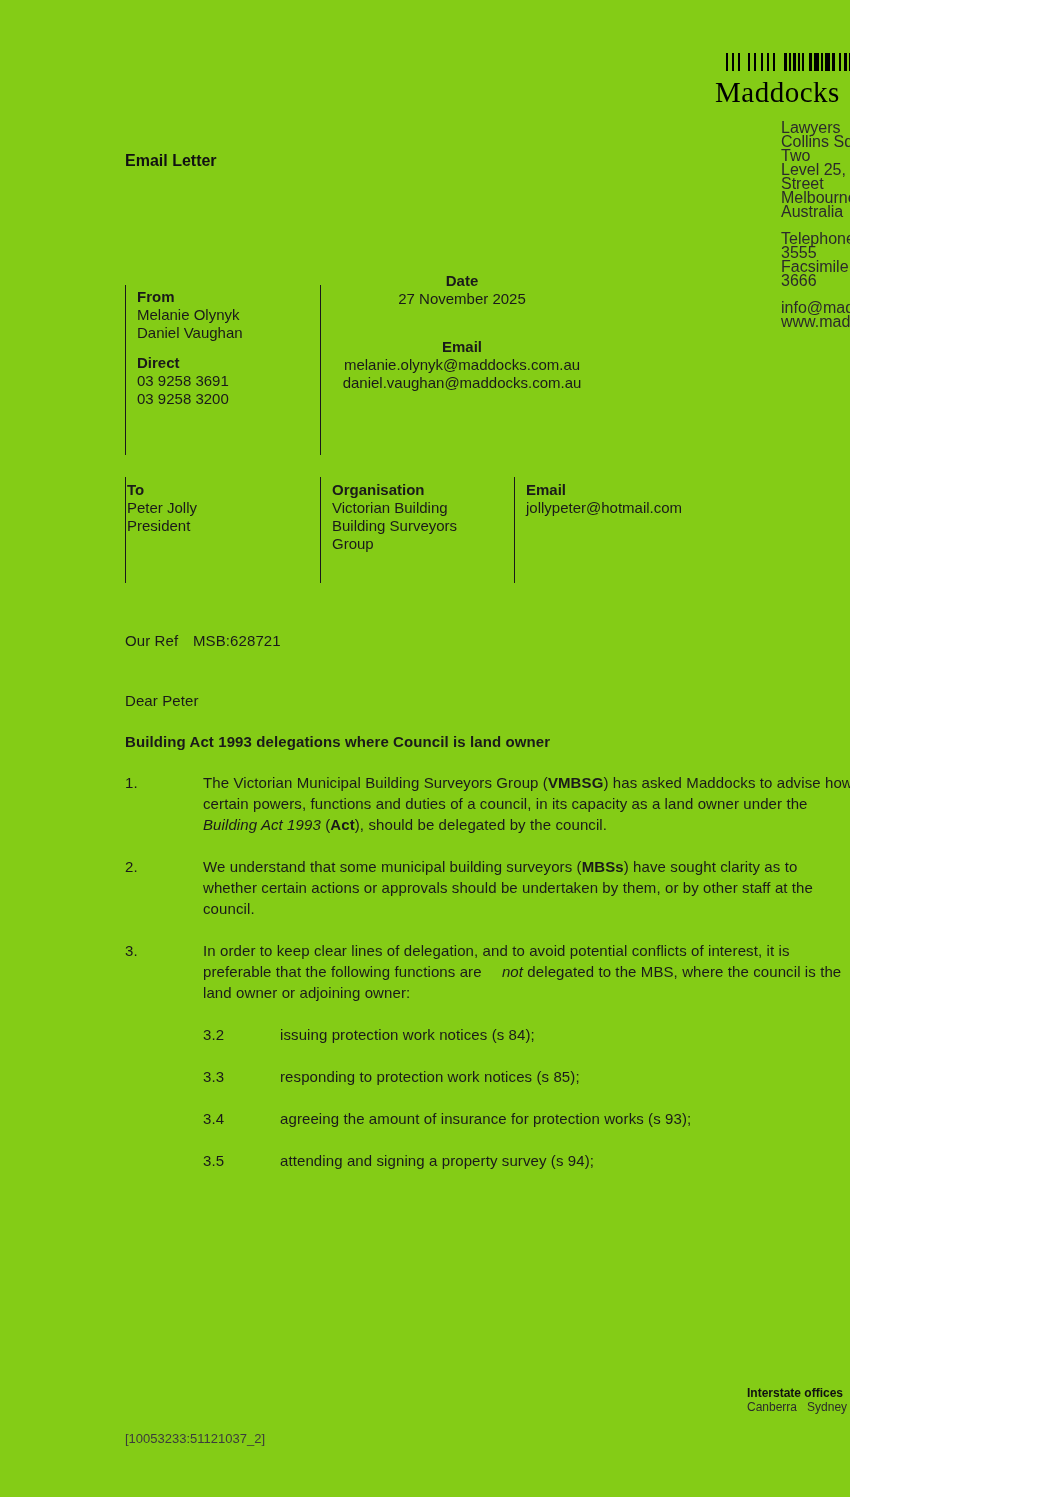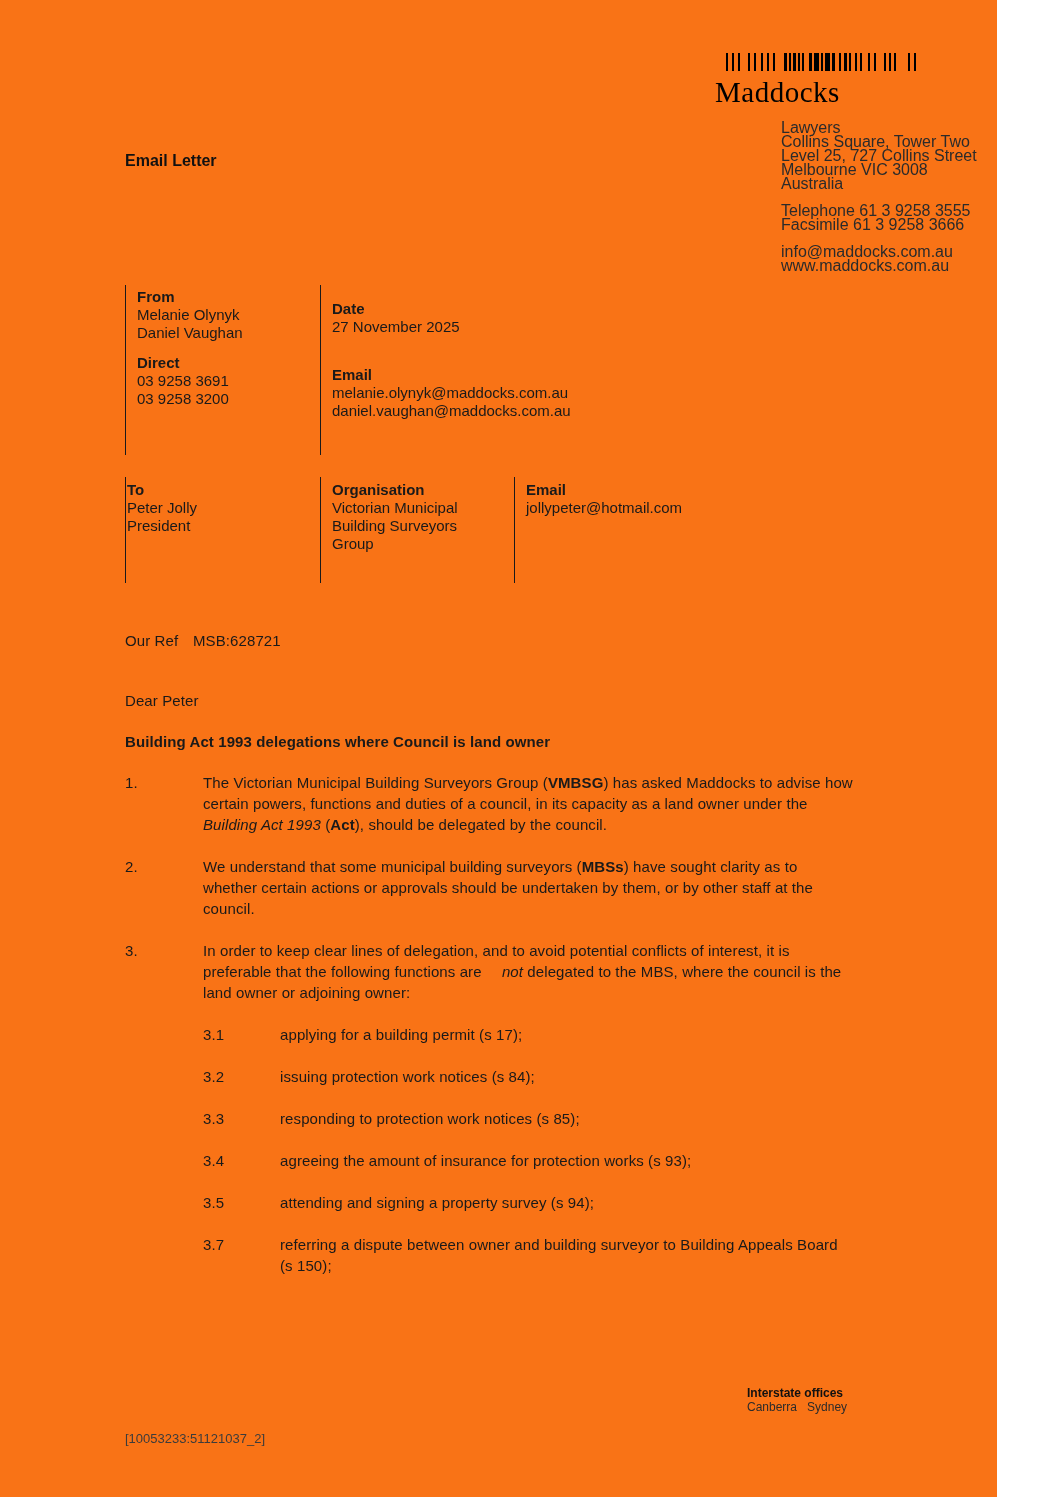--- a/index.html
+++ b/index.html
@@ -1,18 +1,18 @@
 <!DOCTYPE html>
 <html><head>
 <meta charset="utf-8">
 <style>
   html,body{margin:0;padding:0;background:#fff;}
   .page{
-    position:relative;width:973px;height:1497px;background:#f97316;
-    font-family:"Liberation Sans",sans-serif;color:#1a1a1a;overflow:hidden;padding-left:24px;
+    position:relative;width:850px;height:1497px;background:#84cc16;
+    font-family:"Liberation Sans",sans-serif;color:#1a1a1a;overflow:hidden;
   }
   .abs{position:absolute;}
   
   .logo{
     font-family:"Liberation Serif",serif;font-size:29px;line-height:1;
     color:#000;letter-spacing:0.5px;
   }
   .lh-block{font-size:16px;line-height:14px;color:#2b2b2b;}
   .lh-gap{height:13px;}
   
@@ -106,21 +106,21 @@
       <div>Melanie Olynyk</div>
       <div>Daniel Vaughan</div>
     </div>
     <div>
       <div class="flabel">Direct</div>
       <div>03 9258 3691</div>
       <div>03 9258 3200</div>
     </div>
   </div>
 
-  <div class="fcol" style="left:332px;top:300px;width:260px;">
+  <div class="fcol" style="left:332px;top:272px;width:260px;text-align:center;">
     <div class="fgroup1">
       <div class="flabel">Date</div>
       <div>27 November 2025</div>
     </div>
     <div>
       <div class="flabel">Email</div>
       <div>melanie.olynyk@maddocks.com.au</div>
       <div>daniel.vaughan@maddocks.com.au</div>
     </div>
   </div>
@@ -129,21 +129,21 @@
   <div class="vline" style="left:320px;top:477px;height:106px;"></div>
   <div class="vline" style="left:514px;top:477px;height:106px;"></div>
 
   <div class="fcol" style="left:127px;top:481px;width:178px;">
     <div class="flabel">To</div>
     <div>Peter Jolly</div>
     <div>President</div>
   </div>
   <div class="fcol" style="left:332px;top:481px;width:178px;">
     <div class="flabel">Organisation</div>
-    <div>Victorian Municipal</div>
+    <div>Victorian Building</div>
     <div>Building Surveyors</div>
     <div>Group</div>
   </div>
   <div class="fcol" style="left:526px;top:481px;width:254px;">
     <div class="flabel">Email</div>
     <div>jollypeter@hotmail.com</div>
   </div>
 
   <div class="abs bodytext ourref" style="left:125px;top:630px;width:500px;">
     <span class="reflabel">Our Ref</span>
@@ -165,42 +165,34 @@
       <div class="num">2.</div>
       <div class="ptext"><span>We understand that some municipal building surveyors (</span><span style="font-weight: bold; margin-top: 32px;">MBSs</span><span>) have sought clarity as to whether certain actions or approvals should be undertaken by them, or by other staff at the council.</span></div>
     </div>
 
     <div class="para">
       <div class="num">3.</div>
       <div class="ptext"><span>In order to keep clear lines of delegation, and to avoid potential conflicts of interest, it is preferable that the following functions are </span><span style="font-style: italic; margin-left: 16px;">not</span><span> delegated to the MBS, where the council is the land owner or adjoining owner:</span></div>
     </div>
 
     <div class="sub">
-      <div class="num">3.1</div>
-      <div class="stext">applying for a building permit (s 17);</div>
-    </div>
-    <div class="sub">
       <div class="num">3.2</div>
       <div class="stext">issuing protection work notices (s 84);</div>
     </div>
     <div class="sub">
       <div class="num">3.3</div>
       <div class="stext">responding to protection work notices (s 85);</div>
     </div>
     <div class="sub">
       <div class="num">3.4</div>
       <div class="stext">agreeing the amount of insurance for protection works (s 93);</div>
     </div>
     <div class="sub">
       <div class="num">3.5</div>
       <div class="stext">attending and signing a property survey (s 94);</div>
-    </div>
-    <div class="sub">
-      <div class="num">3.7</div>
-      <div class="stext">referring a dispute between owner and building surveyor to Building Appeals Board (s 150);</div>
     </div>
   </div>
 
   <div class="abs foot" style="left:747px;top:1386px;">
     <div class="flbl">Interstate offices</div>
     <div>
       <span class="city">Canberra</span><span class="city">Sydney</span>
     </div>
   </div>
 

